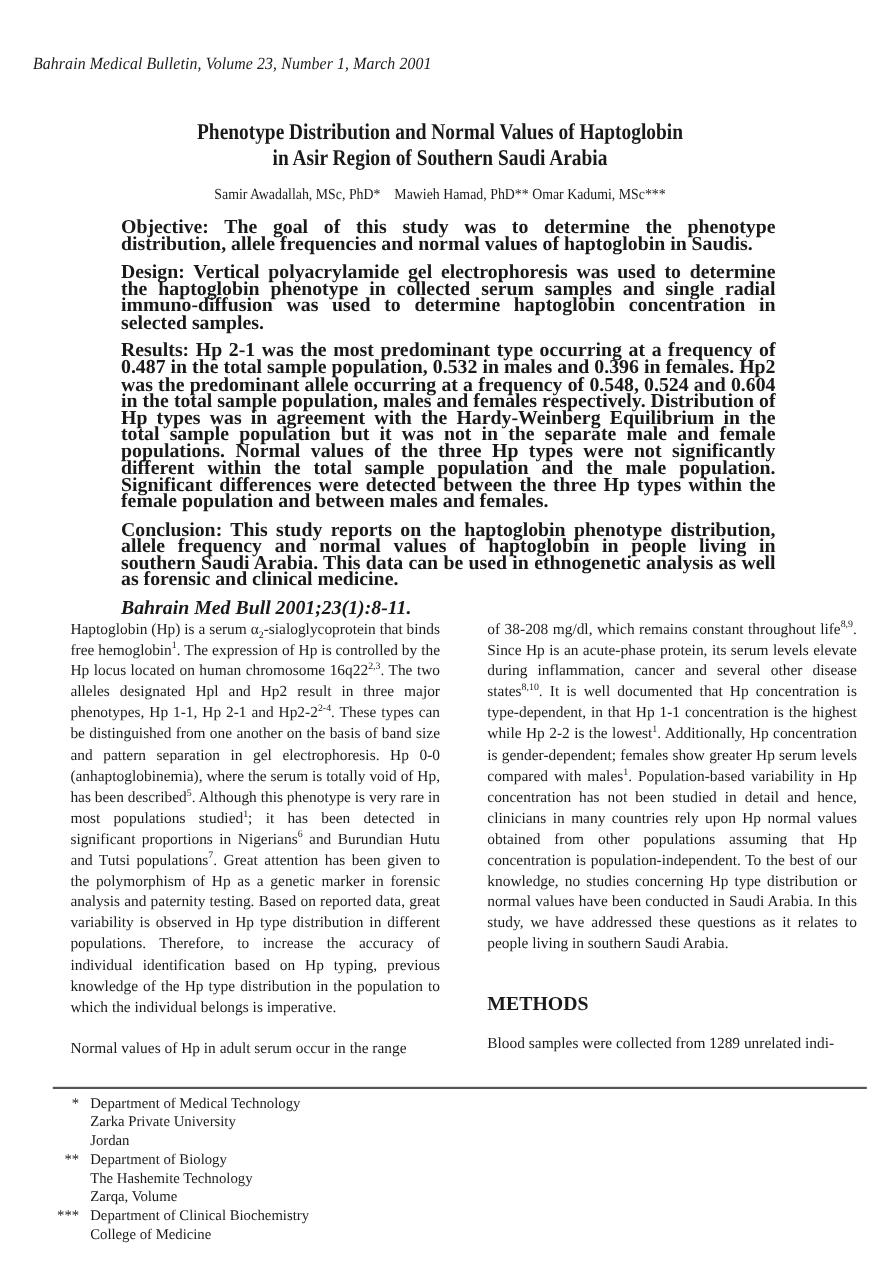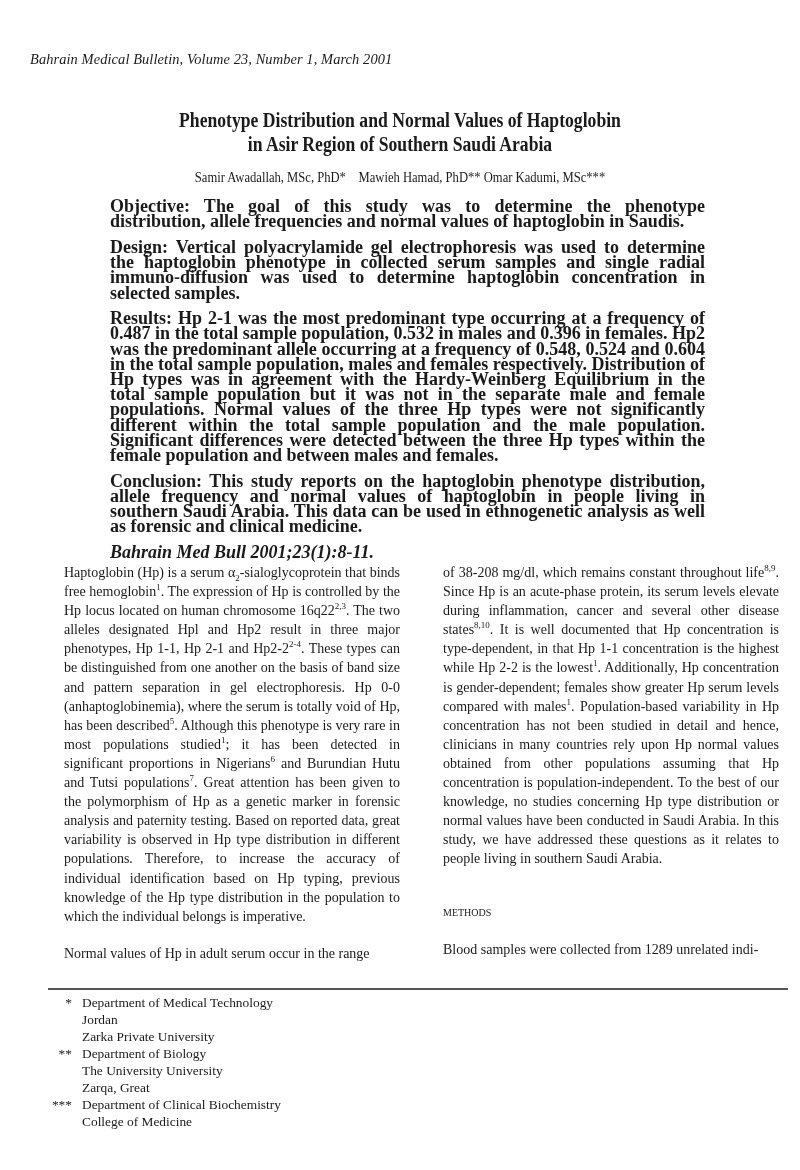--- a/index.html
+++ b/index.html
@@ -30,21 +30,21 @@
   .abstract .cite { font-style: italic; margin-top: 6px; }
   .col {
     position: absolute; top: 563px; width: 336px;
     font-size: 14px; line-height: 19.1px; text-align: justify; margin-left: 16px;
   }
   .col p { margin: 0; }
   .col-left { left: 48px; }
   .col-right { left: 427px; }
   .gap { height: 18px; }
   .gap-big { height: 34px; }
-  .heading { font-weight: normal; font-size: 10px; margin: 0; }
+  .heading { font-weight: bold; font-size: 18px; margin: 0; }
   sup, sub { font-size: 9px; line-height: 0; }
   .rule {
     position: absolute; left: 48px; top: 988px; width: 740px; height: 2px;
     background: #555;
   }
   .affils {
     position: absolute; left: 50px; top: 994px; font-size: 13.4px; line-height: 17px;
   }
   .affil-row { display: flex; }
   .affil-mark { width: 32px; text-align: right; padding-right: 10px; box-sizing: border-box; }
@@ -85,37 +85,37 @@
 
 <div class="rule"></div>
 
 <div class="affils" id="affils">
     <div class="affil-row">
       <span class="affil-mark">*</span>
       <span>Department of Medical Technology</span>
     </div>
     <div class="affil-row">
       <span class="affil-mark"></span>
-      <span>Jordan</span>
+      <span>Zarka Private University</span>
     </div>
     <div class="affil-row">
       <span class="affil-mark"></span>
-      <span>Zarka Private University</span>
+      <span>Jordan</span>
     </div>
     <div class="affil-row">
       <span class="affil-mark">**</span>
       <span>Department of Biology</span>
     </div>
     <div class="affil-row">
       <span class="affil-mark"></span>
-      <span>The University University</span>
+      <span>The Hashemite Technology</span>
     </div>
     <div class="affil-row">
       <span class="affil-mark"></span>
-      <span>Zarqa, Great</span>
+      <span>Zarqa, Volume</span>
     </div>
     <div class="affil-row">
       <span class="affil-mark">***</span>
       <span>Department of Clinical Biochemistry</span>
     </div>
     <div class="affil-row">
       <span class="affil-mark"></span>
       <span>College of  Medicine</span>
     </div>
   </div>

